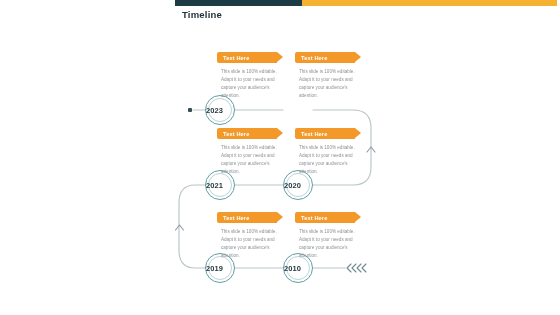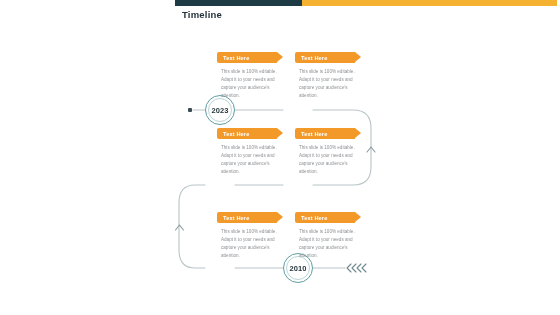--- a/index.html
+++ b/index.html
@@ -68,21 +68,20 @@
   .year-node {
     position: absolute;
     width: 30px;
     height: 30px;
     border-radius: 50%;
     background: #ffffff;
     border: 1.4px solid #5f9ea3;
     box-sizing: border-box;
     display: flex;
     align-items: center;
-    justify-content: center;
   }
   .year-node .inner-ring {
     position: absolute;
     left: 2px;
     top: 2px;
     right: 2px;
     bottom: 2px;
     border-radius: 50%;
     border: 0.8px solid #bcd3d5;
     box-sizing: border-box;
@@ -196,20 +195,32 @@
       <polyline points="191,264 187,268 191,272"></polyline>
     </g>
   </svg>
 
   <div id="start-marker" style="left:13px; top:108px;"></div>
 
   <div class="year-node" style="left:30px; top:95px;">
     <span class="inner-ring"></span>
     <span class="year-label">2023</span>
   </div>
+  <div class="year-node" style="left:30px; top:170px;">
+    <span class="inner-ring"></span>
+    <span class="year-label">2021</span>
+  </div>
+  <div class="year-node" style="left:108px; top:170px;">
+    <span class="inner-ring"></span>
+    <span class="year-label">2020</span>
+  </div>
+  <div class="year-node" style="left:30px; top:253px;">
+    <span class="inner-ring"></span>
+    <span class="year-label">2019</span>
+  </div>
   <div class="year-node" style="left:108px; top:253px;">
     <span class="inner-ring"></span>
     <span class="year-label">2010</span>
   </div>
 
   <div class="info-card" style="left:42px; top:52px;">
     <div class="ribbon">
       <span class="ribbon-label">Text Here</span>
     </div>
     <div class="card-body">This slide is 100% editable. Adapt it to your needs and capture your audience's attention.</div>

